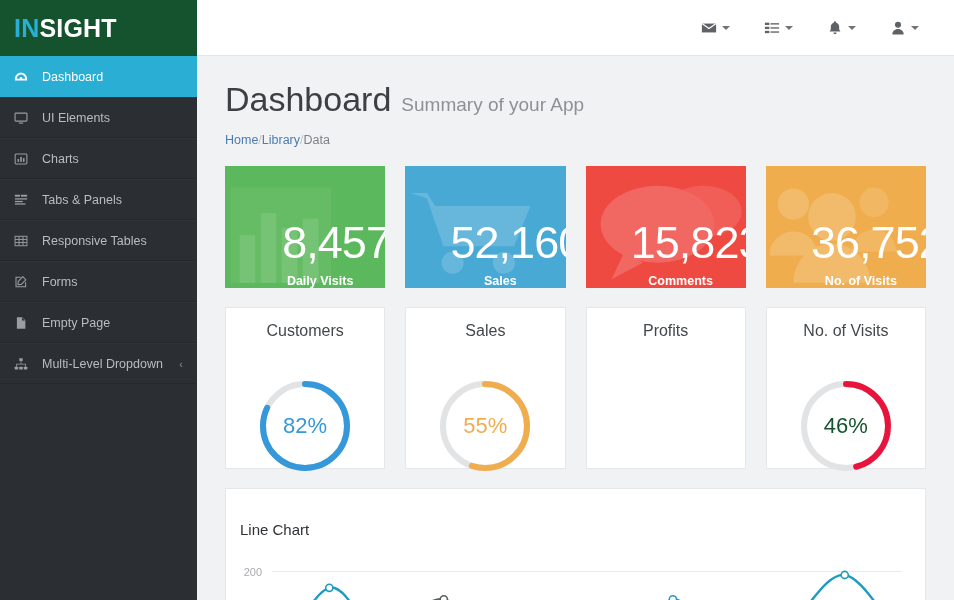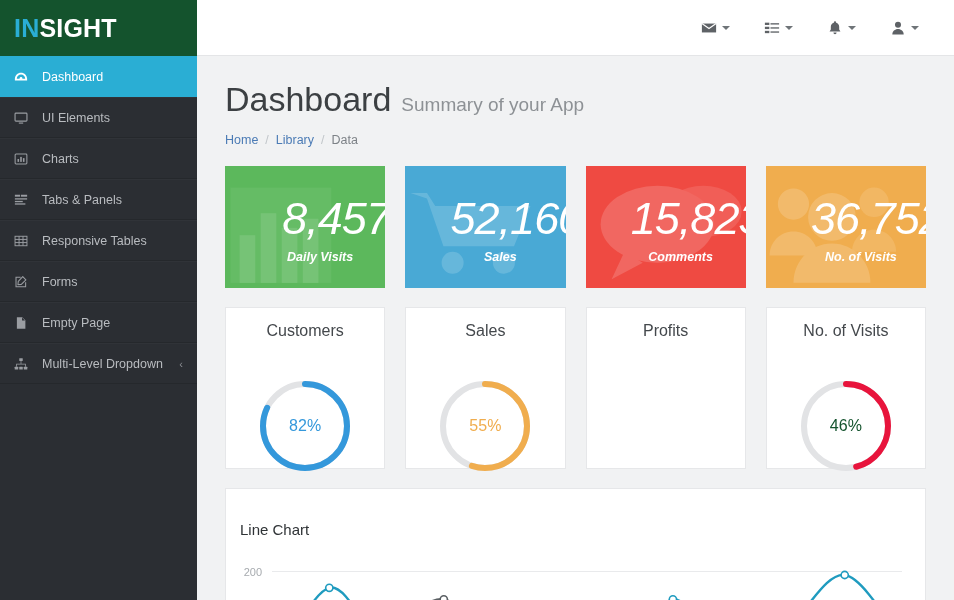--- a/index.html
+++ b/index.html
@@ -81,35 +81,34 @@
     border-right: 4px solid transparent;
     border-top: 4px solid #6f7478;
   }
 
   .content { flex: 1; overflow: hidden; padding: 0 18px; }
 
   .page-head { padding: 24px 10px 4px 10px; display: flex; align-items: baseline; gap: 10px; }
   .page-title { font-size: 34px; color: #3c4043; font-weight: normal; }
   .page-sub { font-size: 19px; color: #8d9195; }
 
-  .crumb { padding: 10px 10px 0 10px; font-size: 12.5px; color: #9aa0a6; display: flex; gap: 7px; align-items: center; }
+  .crumb { padding: 10px 10px 0 10px; font-size: 12.5px; color: #9aa0a6; display: flex; align-items: center; }
   .crumb a { color: #4b7bb5; text-decoration: none; cursor: pointer; }
   .crumb .sep { color: #c2c6ca; }
   .crumb .cur { color: #7d8287; }
 
   .row { display: flex; gap: 20px; padding: 19px 10px 0 10px; }
 
   
   .tile {
     flex: 1; height: 122px;
     position: relative; overflow: hidden;
     display: flex; flex-direction: column;
-    align-items: center; justify-content: center;
+    align-items: center; justify-content: flex-end;
     color: #fff;
-    font-style: italic;
   }
   .tile .wm {
     position: absolute; inset: 0;
     opacity: .16; color: #ffffff;
     display: flex; align-items: flex-end; justify-content: flex-start;
     pointer-events: none;
   }
   .tile .wm svg { display: block; }
   .tile-num {
     position: relative; z-index: 2;
@@ -132,21 +131,21 @@
     display: flex; flex-direction: column; align-items: center;
     padding-top: 14px;
     gap: 29px;
   }
   .dtitle { font-size: 16px; color: #44484c; }
   .donut-wrap { position: relative; width: 92px; height: 92px; margin-top: 11px; }
   .donut-wrap svg { display: block; transform: rotate(-90deg); }
   .donut-val {
     position: absolute; inset: 0;
     display: flex; align-items: center; justify-content: center;
-    font-size: 16px;
+    font-size: 22px;
   }
 
   
   .chart-card {
     margin: 19px 10px 0 10px;
     background: #fff; border: 1px solid #e6e7e9;
     height: 200px; overflow: hidden; position: relative;
   }
   .chart-title {
     font-size: 15px; font-weight: normal; color: #2f3336;

